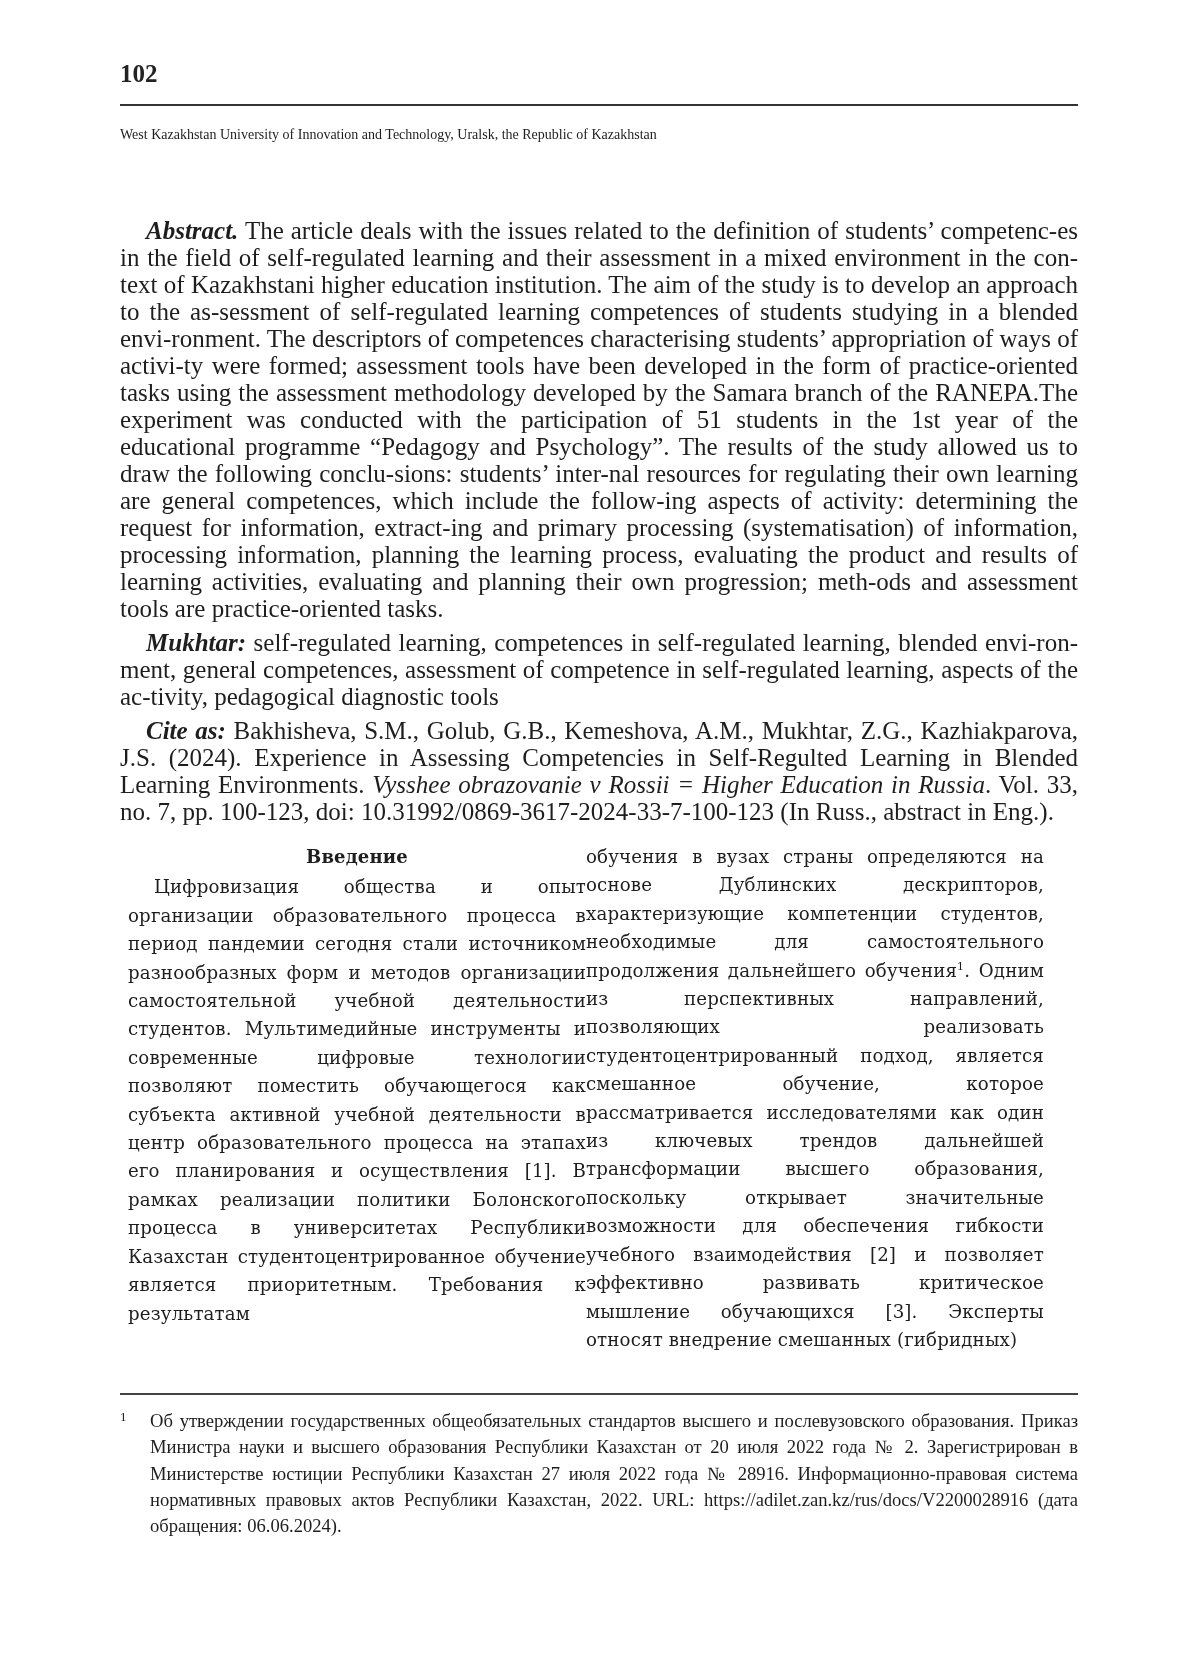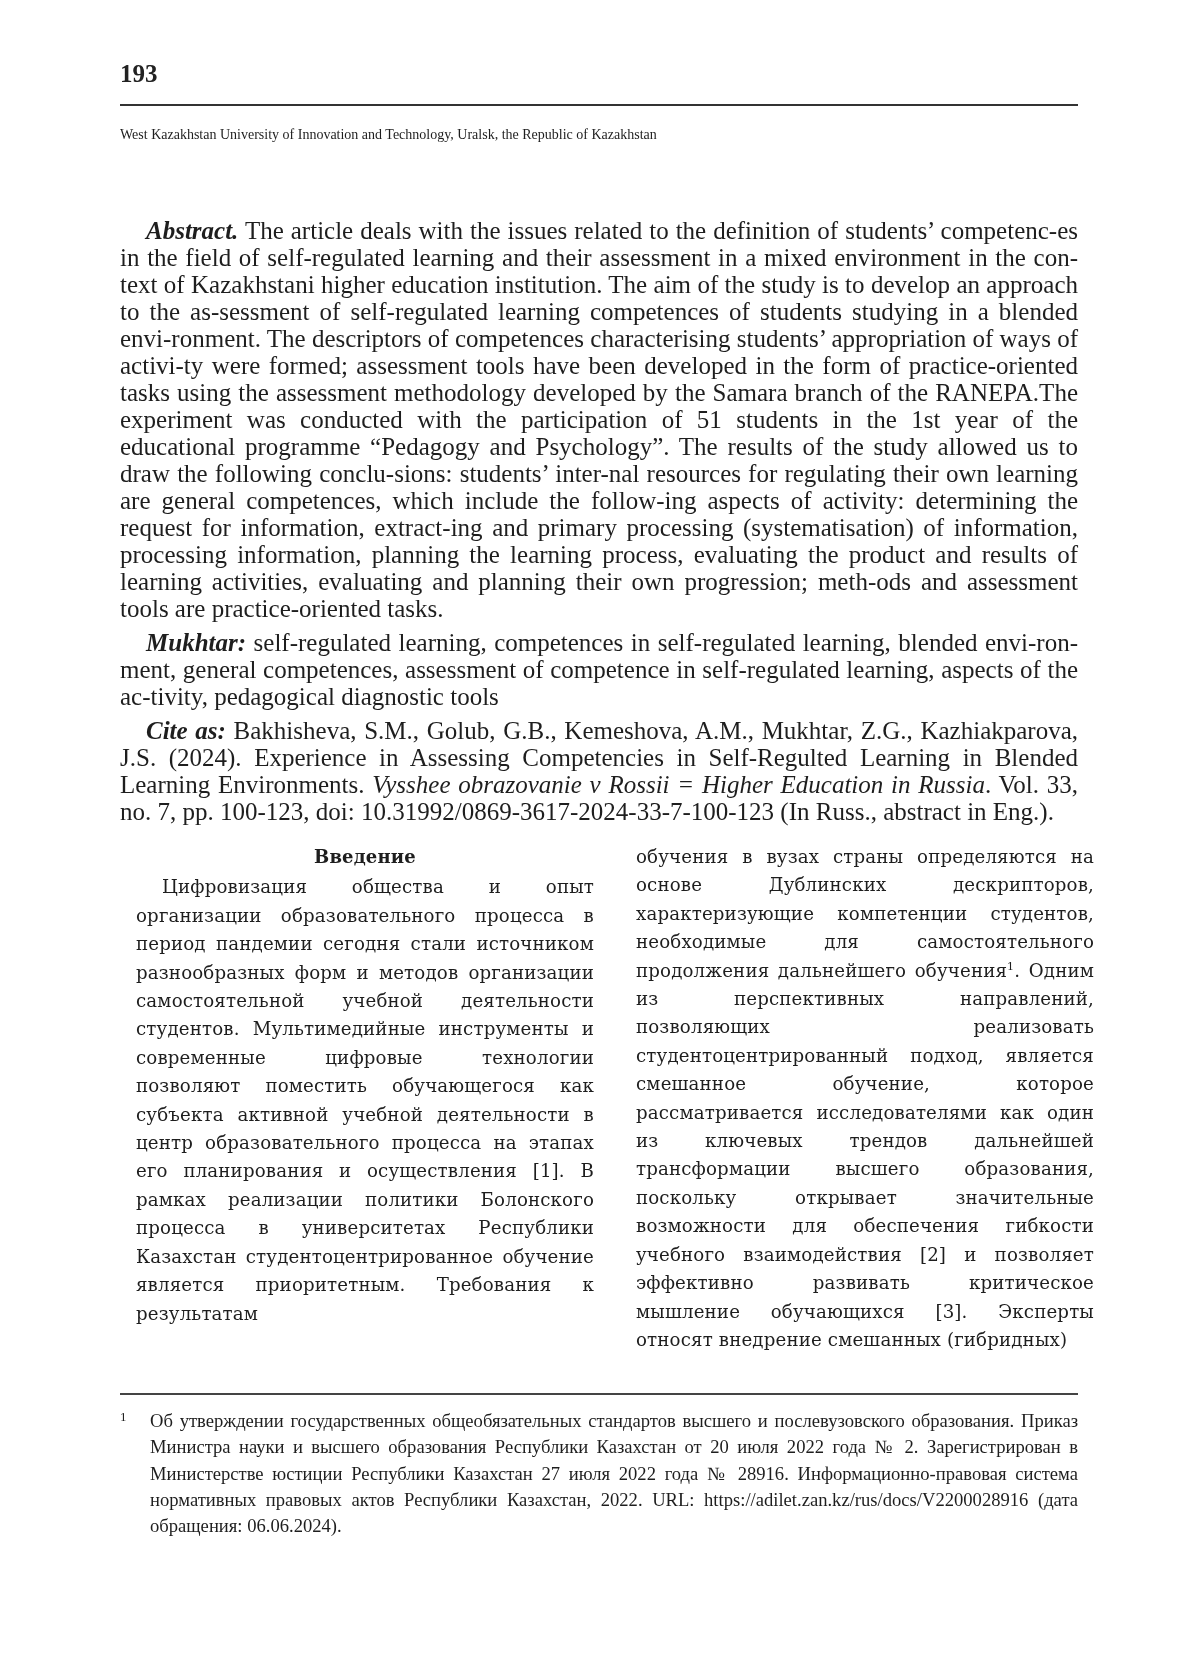--- a/index.html
+++ b/index.html
@@ -77,24 +77,24 @@
     }
     .abstract-block .lead {
       font-style: italic;
       font-weight: bold;
     }
     .abstract-block .journal-it { font-style: italic; }
 
     .columns {
       position: absolute;
       top: 885px;
-      left: 16px;
+      left: 8px;
       width: 958px;
       display: flex;
-      justify-content: space-between;
+      justify-content: flex-start;
     }
     .col {
       width: 458px;
       font-size: 20px;
       line-height: 28.4px;
       text-align: justify;
       font-family: "DejaVu Serif", "Liberation Serif", serif;
       font-size: 18.2px;
       letter-spacing: 0.15px;
     }
@@ -135,21 +135,21 @@
       display: block;
       padding-left: 30px;
     }
   </style>
 </head>
 <body>
 
 <div class="page">
 
   <div class="running-head">
-    <span class="page-number">193</span>
+    <span class="page-number">102</span>
   </div>
   <div class="head-rule"></div>
 
   <div class="affil">
     <div>West Kazakhstan University of Innovation and Technology, Uralsk, the Republic of Kazakhstan</div>
   </div>
 
   <div class="abstract-block">
     <p><span class="lead">Abstract.</span><span> The article deals with the issues related to the definition of students’ competenc-es in the field of self-regulated learning and their assessment in a mixed environment in the con-text of Kazakhstani higher education institution. The aim of the study is to develop an approach to the as-sessment of self-regulated learning competences of students studying in a blended envi-ronment. The descriptors of competences characterising students’ appropriation of ways of activi-ty were formed; assessment tools have been developed in the form of practice-oriented tasks using the assessment methodology developed by the Samara branch of the RANEPA.The experiment was conducted with the participation of 51 students in the 1st year of the educational programme “Pedagogy and Psychology”. The results of the study allowed us to draw the following conclu-sions: students’ inter-nal resources for regulating their own learning are general competences, which include the follow-ing aspects of activity: determining the request for information, extract-ing and primary processing (systematisation) of information, processing information, planning the learning process, evaluating the product and results of learning activities, evaluating and planning their own progression; meth-ods and assessment tools are practice-oriented tasks.</span></p>
     <p><span class="lead">Mukhtar:</span><span> self-regulated learning, competences in self-regulated learning, blended envi-ron-ment, general competences, assessment of competence in self-regulated learning, aspects of the ac-tivity, pedagogical diagnostic tools</span></p>

